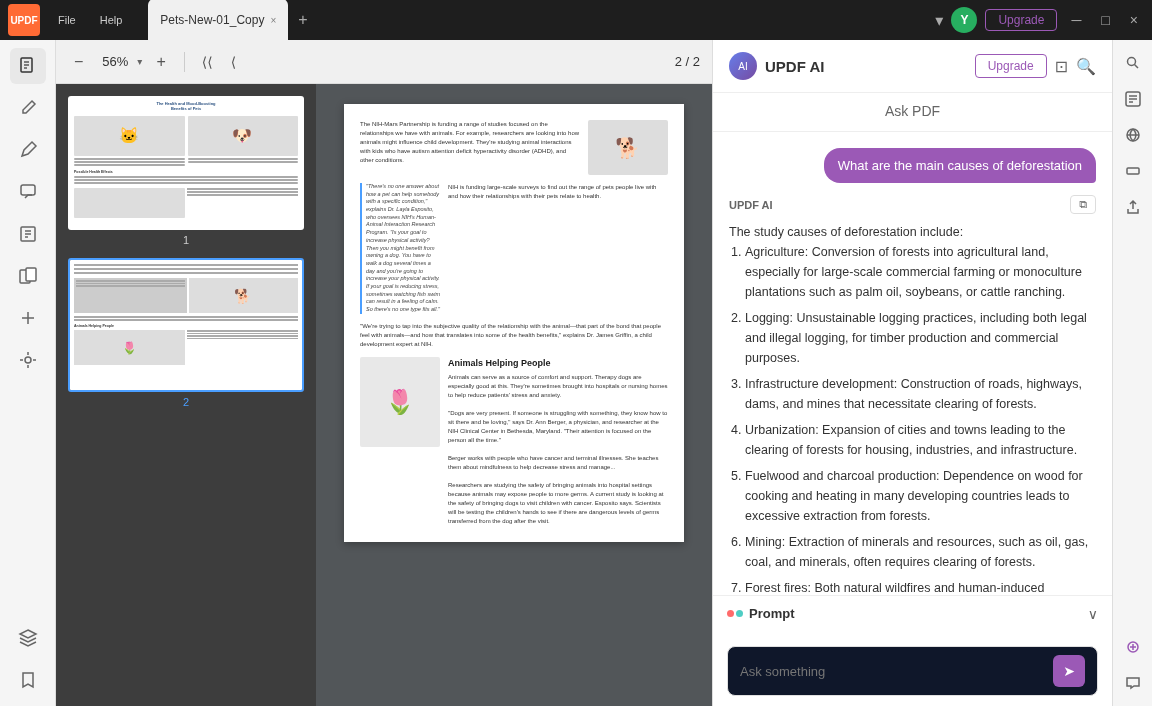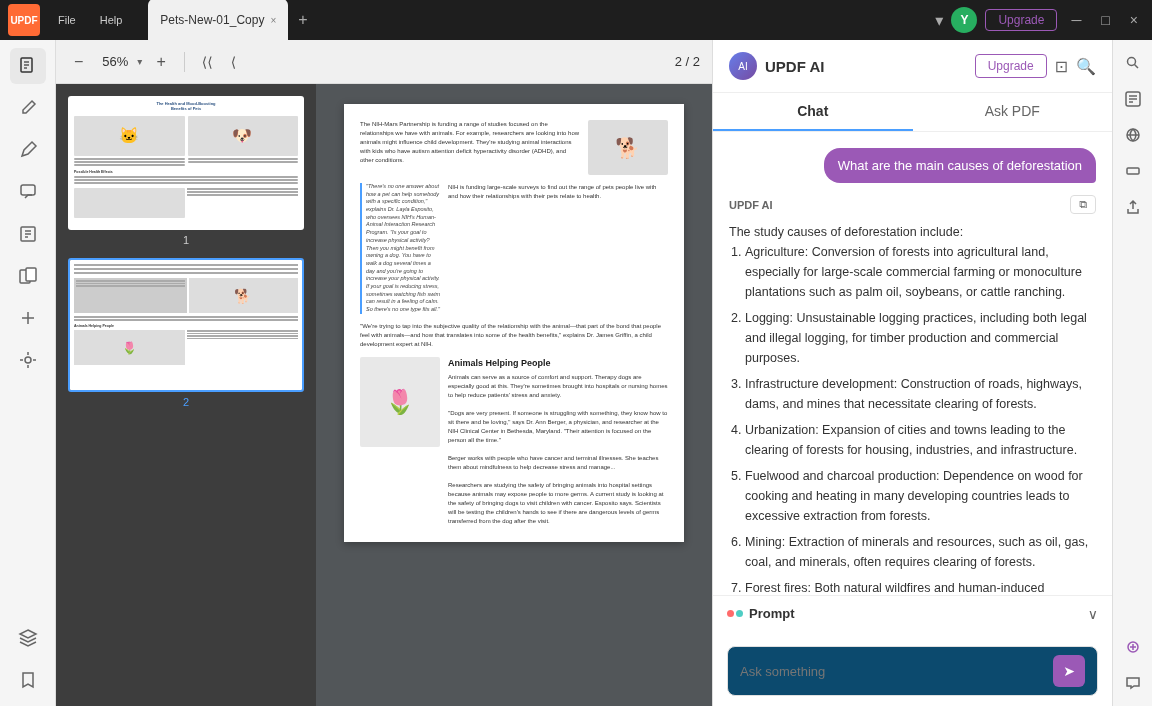--- a/index.html
+++ b/index.html
@@ -74,21 +74,21 @@
     .ai-msg li { margin-bottom: 6px; }
     .ai-copy-btn { align-self: flex-end; background: none; border: 1px solid #ddd; border-radius: 4px; padding: 2px 8px; font-size: 11px; cursor: pointer; color: #666; }
     .ai-prompt-area { border-top: 1px solid #eee; padding: 10px 14px; }
     .prompt-header { display: flex; align-items: flex-start; justify-content: space-between; margin-bottom: 24px; }
     .prompt-label { display: flex; align-items: center; gap: 6px; font-size: 13px; font-weight: 600; color: #333; }
     .prompt-dots { display: flex; gap: 2px; }
     .dot { width: 7px; height: 7px; border-radius: 50%; }
     .dot1 { background: #ff6b6b; }
     .dot2 { background: #4ecdc4; }
     .prompt-chevron { color: #666; cursor: pointer; font-size: 14px; }
-    .prompt-input-row { display: flex; align-items: center; gap: 8px; background: #0c4a6e; border: 1px solid #e0e0e0; border-radius: 8px; padding: 8px 12px; }
+    .prompt-input-row { display: flex; align-items: center; gap: 8px; background: #0f172a; border: 1px solid #e0e0e0; border-radius: 8px; padding: 8px 12px; }
     .prompt-input { flex: 1; background: none; border: none; outline: none; font-size: 13px; color: #999; }
     .send-btn { width: 32px; height: 32px; background: #9b59b6; border-radius: 6px; border: none; cursor: pointer; display: flex; align-items: center; justify-content: center; color: white; font-size: 14px; }
 
     
     .right-sidebar { width: 40px; background: #f5f5f5; display: flex; flex-direction: column; align-items: center; padding: 8px 0; gap: 6px; border-left: 1px solid #ddd; flex-shrink: 0; }
     .rs-icon { width: 30px; height: 30px; display: flex; align-items: center; justify-content: center; border-radius: 5px; cursor: pointer; color: #666; font-size: 15px; }
     .rs-spacer { flex: 1; }
 
     
     ::-webkit-scrollbar { width: 6px; }
@@ -328,21 +328,20 @@
         <span class="ai-title">UPDF AI</span>
       </div>
       <div class="ai-header-actions">
         <button class="upgrade-ai-btn">Upgrade</button>
         <button class="ai-action-btn">⊡</button>
         <button class="ai-action-btn">🔍</button>
       </div>
     </div>
 
     <div class="ai-tabs">
-      <div class="ai-tab active">Chat</div>
       <div class="ai-tab">Ask PDF</div>
     </div>
 
     <div class="ai-messages">
       <div class="user-msg">What are the main causes of deforestation</div>
 
       <div class="ai-msg-container">
         <div style="display:flex; align-items:center; justify-content:space-between; margin-bottom:4px;">
           <span class="ai-msg-label">UPDF AI</span>
           <button class="ai-copy-btn">⧉</button>

